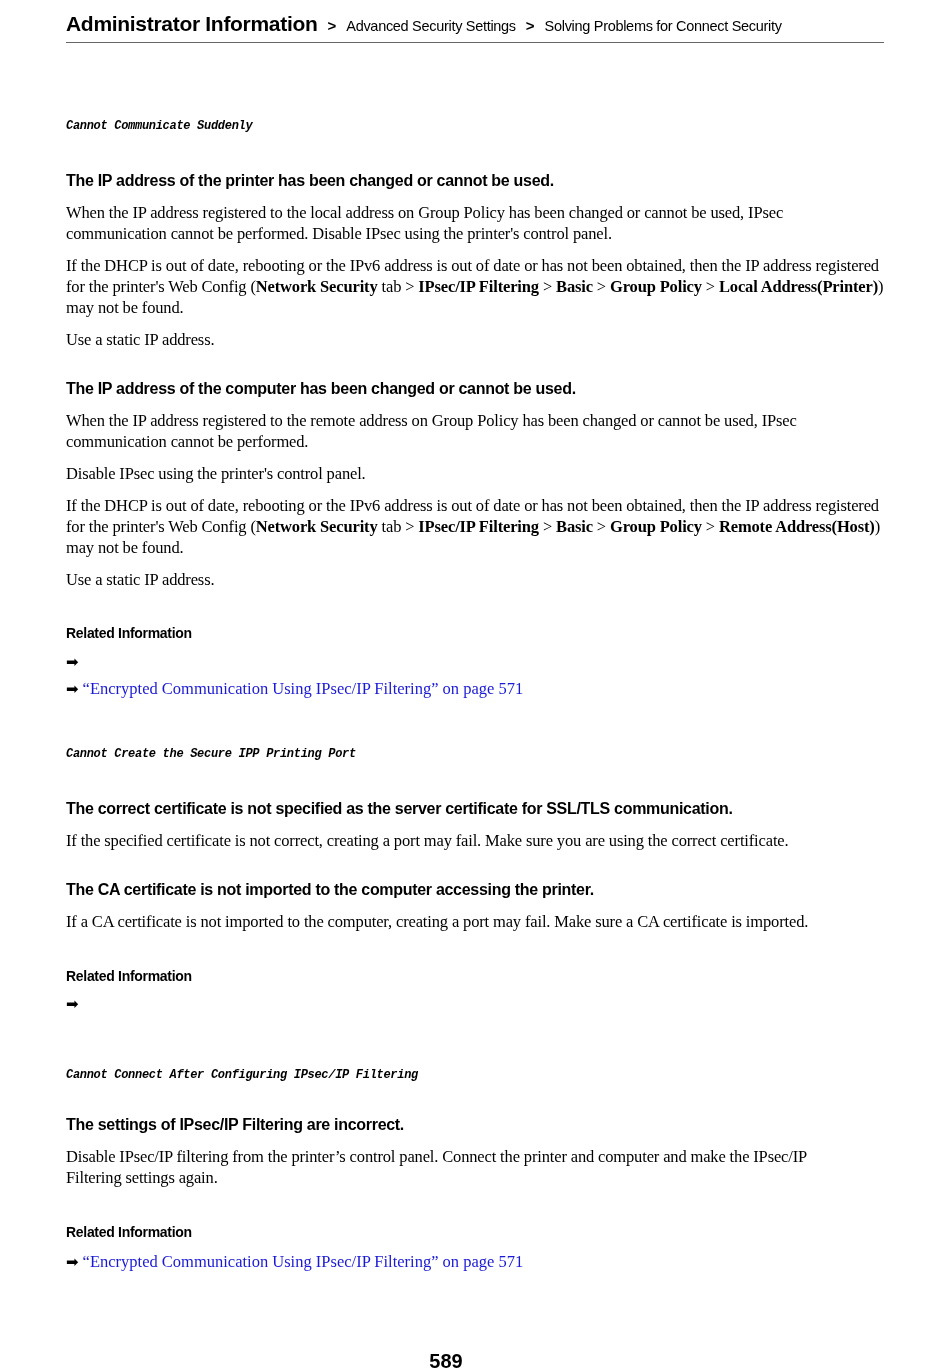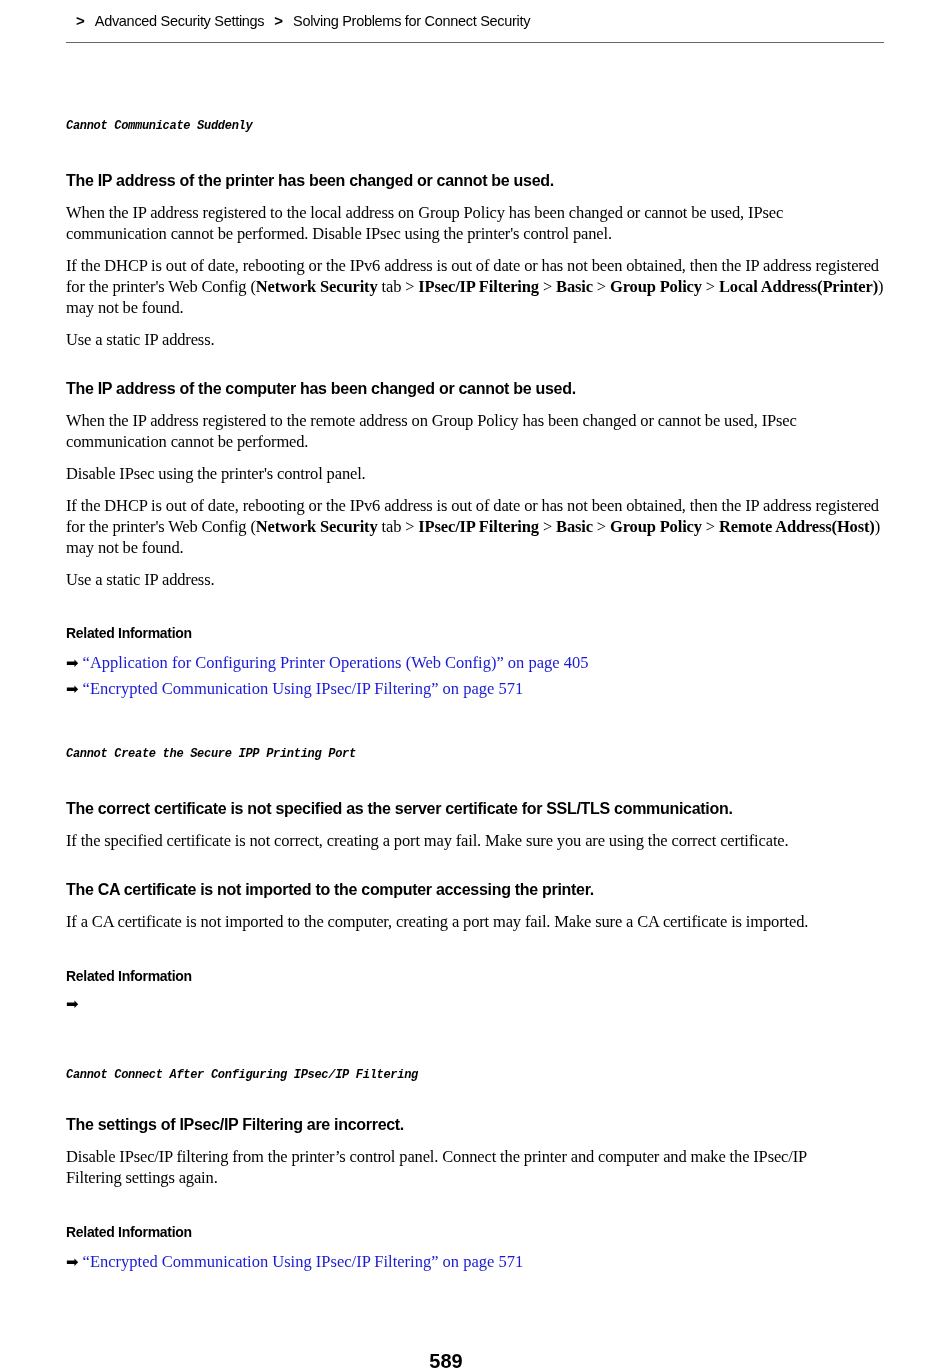--- a/index.html
+++ b/index.html
@@ -16,20 +16,21 @@
   .rel { font-family: "Liberation Sans", sans-serif; font-weight: bold; font-size: 14px; letter-spacing: -0.3px; }
   .link { font-family: "Liberation Serif", serif; font-size: 16.5px; color: #1a1ad6; display: flex; align-items: center; white-space: nowrap; }
   .link .arrow { color: #000; font-family: "DejaVu Sans", sans-serif; font-size: 15px; margin-right: 4px; display: inline-block; }
   .link .text { cursor: pointer; }
   .pagenum { position: absolute; top: 1350px; left: 0; width: 892px; text-align: center; font-family: "Liberation Sans", sans-serif; font-weight: bold; font-size: 20px; }
 </style>
 </head>
 <body>
 
 <div class="header">
+  <span class="title">Administrator Information</span>
   <span class="sep">&gt;</span>
   <span class="crumb">Advanced Security Settings</span>
   <span class="sep">&gt;</span>
   <span class="crumb">Solving Problems for Connect Security</span>
 </div>
 
 <div class="abs h2" style="top:119px;">Cannot Communicate Suddenly</div>
 <div class="abs h3" style="top:172px;">The IP address of the printer has been changed or cannot be used.</div>
 <div class="abs p" style="top:202px; width:818px;">When the IP address registered to the local address on Group Policy has been changed or cannot be used, IPsec communication cannot be performed. Disable IPsec using the printer's control panel.</div>
 <div class="abs p" style="top:255px; width:818px;"><span>If the DHCP is out of date, rebooting or the IPv6 address is out of date or has not been obtained, then the IP address registered for the printer's Web Config (</span><b>Network Security</b><span> tab &gt; </span><b>IPsec/IP Filtering</b><span> &gt; </span><b>Basic</b><span> &gt; </span><b>Group Policy</b><span> &gt; </span><b>Local Address(Printer)</b><span>) may not be found.</span></div>
@@ -37,21 +38,20 @@
 
 <div class="abs h3" style="top:380px;">The IP address of the computer has been changed or cannot be used.</div>
 <div class="abs p" style="top:410px; width:818px;">When the IP address registered to the remote address on Group Policy has been changed or cannot be used, IPsec communication cannot be performed.</div>
 <div class="abs p" style="top:463px;">Disable IPsec using the printer's control panel.</div>
 <div class="abs p" style="top:495px; width:818px;"><span>If the DHCP is out of date, rebooting or the IPv6 address is out of date or has not been obtained, then the IP address registered for the printer's Web Config (</span><b>Network Security</b><span> tab &gt; </span><b>IPsec/IP Filtering</b><span> &gt; </span><b>Basic</b><span> &gt; </span><b>Group Policy</b><span> &gt; </span><b>Remote Address(Host)</b><span>) may not be found.</span></div>
 <div class="abs p" style="top:569px;">Use a static IP address.</div>
 
 <div class="abs rel" style="top:625px;">Related Information</div>
 <div class="abs link" style="top:653px;">
     <span class="arrow">➡</span>
-    <span class="text">“Application for Configuring Printer Operations (Web Config)” on page 405</span>
   </div>
 <div class="abs link" style="top:679px;">
     <span class="arrow">➡</span>
     <span class="text">“Encrypted Communication Using IPsec/IP Filtering” on page 571</span>
   </div>
 
 <div class="abs h2" style="top:747px;">Cannot Create the Secure IPP Printing Port</div>
 <div class="abs h3" style="top:800px;">The correct certificate is not specified as the server certificate for SSL/TLS communication.</div>
 <div class="abs p" style="top:830px;">If the specified certificate is not correct, creating a port may fail. Make sure you are using the correct certificate.</div>
 <div class="abs h3" style="top:881px;">The CA certificate is not imported to the computer accessing the printer.</div>

